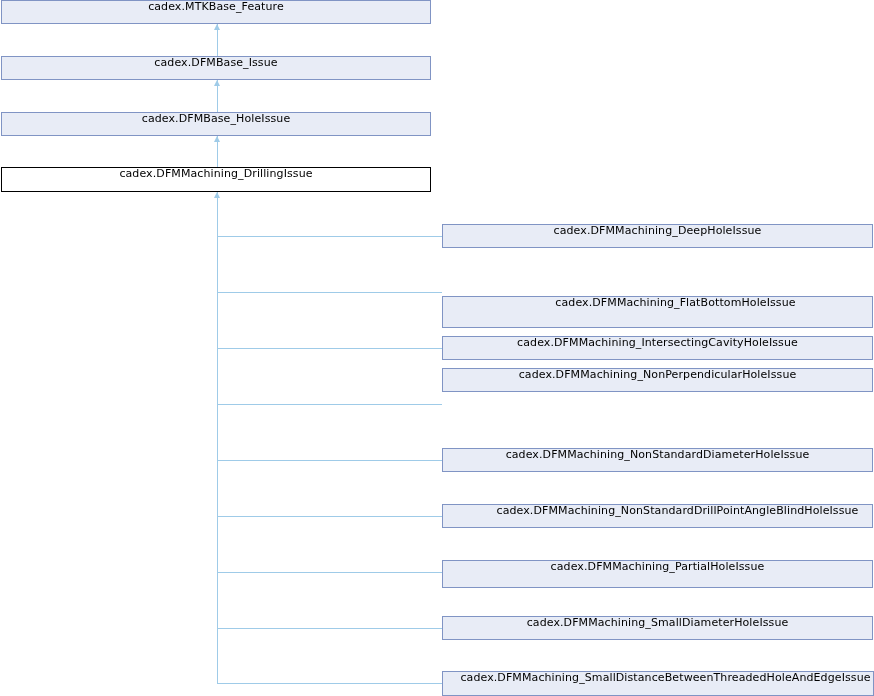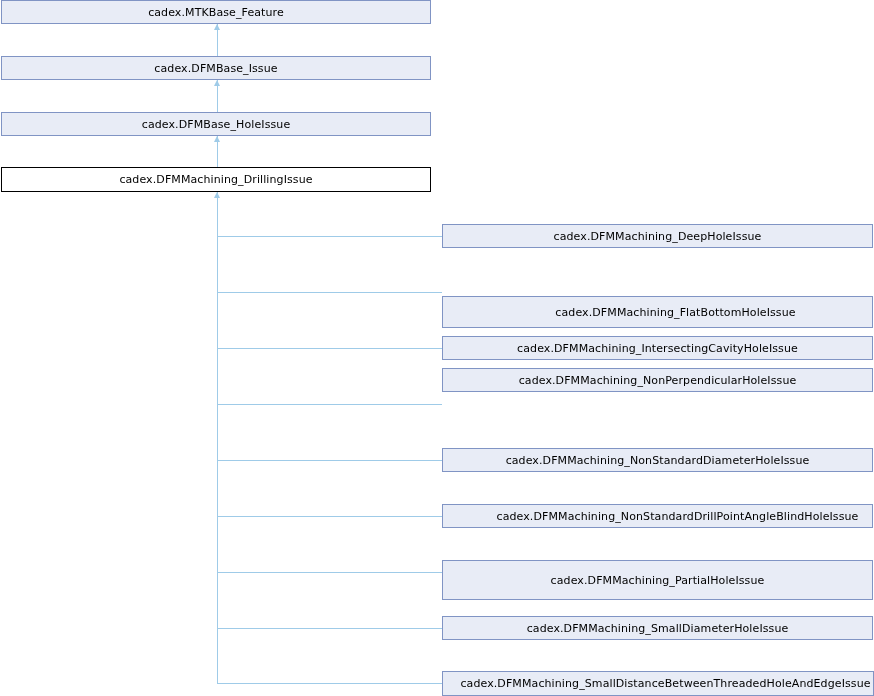--- a/index.html
+++ b/index.html
@@ -16,21 +16,21 @@
     width: 874px;
     height: 696px;
     background: #ffffff;
     overflow: hidden;
   }
   
   .node {
     position: absolute;
     box-sizing: border-box;
     display: flex;
-    align-items: center;
+    align-items: flex-start;
     justify-content: center;
     background: #e8ecf6;
     border: 1px solid #8094c4;
     color: #000000;
     font-size: 11px;
     line-height: 11px;
     letter-spacing: 0.1px;
     white-space: nowrap;
     overflow: hidden;
   }
@@ -109,21 +109,21 @@
     </div>
     <div class="node" style="left: 442px; top: 368px; width: 431px; height: 24px;">
       <span class="label">cadex.DFMMachining_NonPerpendicularHoleIssue</span>
     </div>
     <div class="node" style="left: 442px; top: 448px; width: 431px; height: 24px;">
       <span class="label">cadex.DFMMachining_NonStandardDiameterHoleIssue</span>
     </div>
     <div class="node" style="left: 442px; top: 504px; width: 431px; height: 24px; padding-left: 40px;">
       <span class="label">cadex.DFMMachining_NonStandardDrillPointAngleBlindHoleIssue</span>
     </div>
-    <div class="node" style="left: 442px; top: 560px; width: 431px; height: 40px;">
+    <div class="node" style="left: 442px; top: 560px; width: 431px; height: 28px;">
       <span class="label">cadex.DFMMachining_PartialHoleIssue</span>
     </div>
     <div class="node" style="left: 442px; top: 616px; width: 431px; height: 24px;">
       <span class="label">cadex.DFMMachining_SmallDiameterHoleIssue</span>
     </div>
     <div class="node" style="left: 442px; top: 671px; width: 432px; height: 25px; padding-left: 15px;">
       <span class="label">cadex.DFMMachining_SmallDistanceBetweenThreadedHoleAndEdgeIssue</span>
     </div>
   </div>
 

